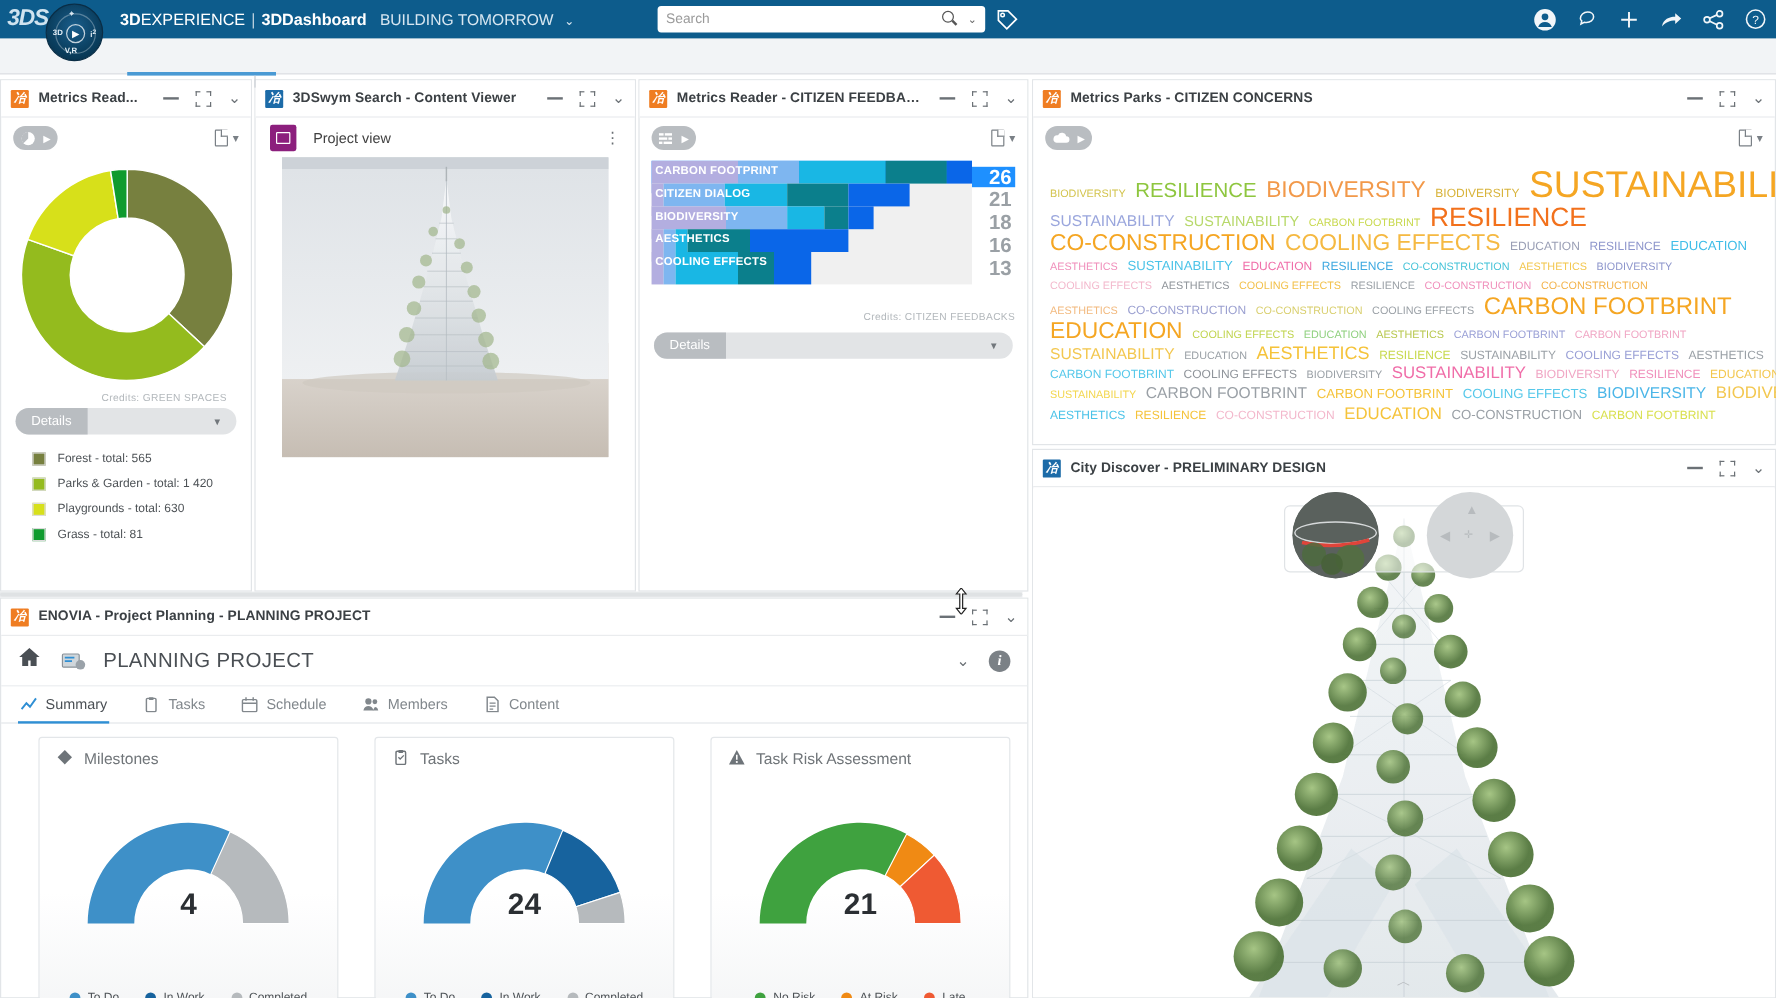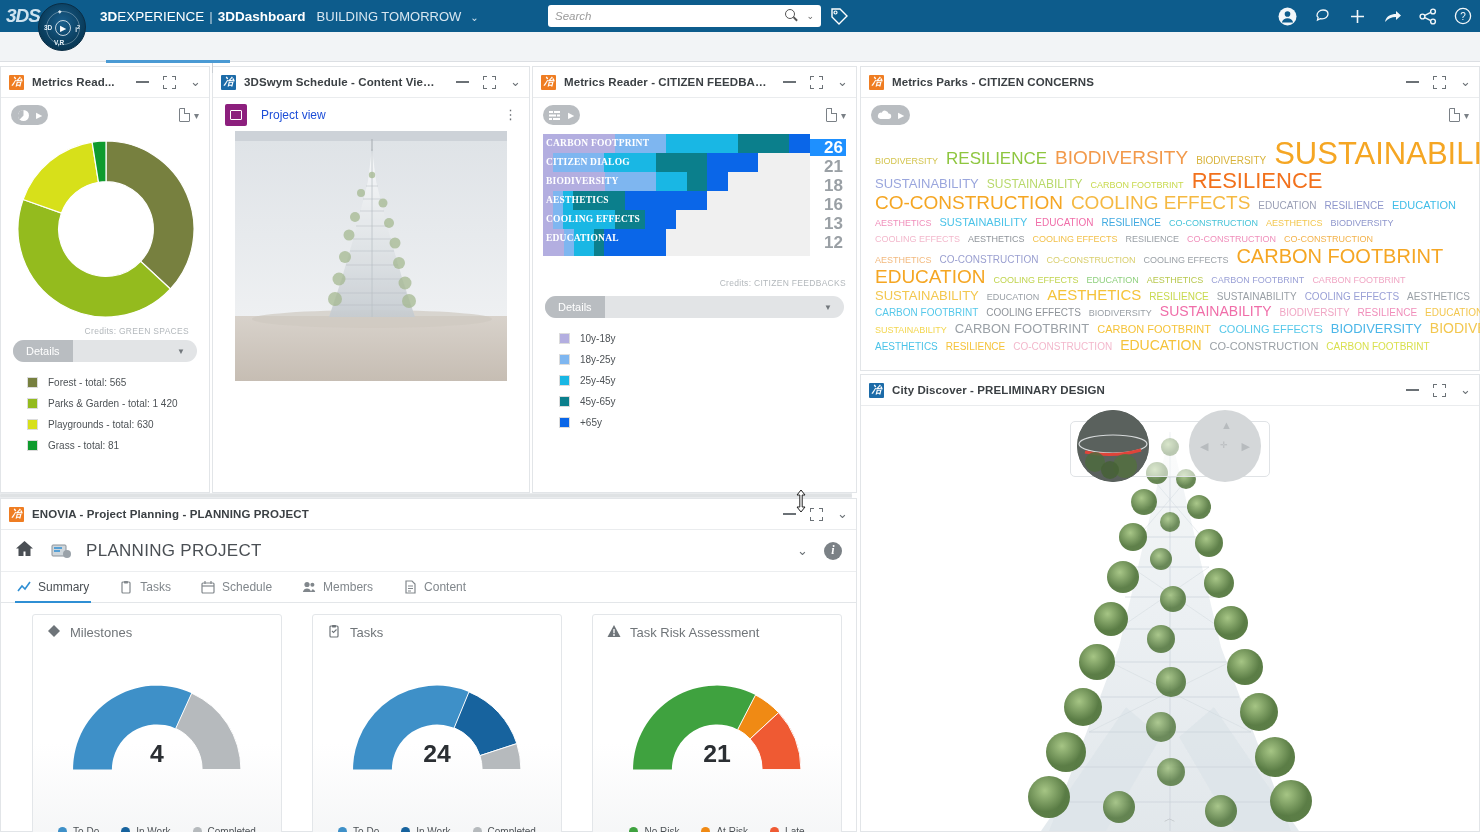--- a/index.html
+++ b/index.html
@@ -29,21 +29,21 @@
   .brand .b1 { font-weight:bold; }
   .brand .b1 span.l { font-weight:300; }
   .brand .sep { opacity:.7; }
   .brand .b2 { font-weight:bold; }
   .brand .dash { font-weight:300; color:#d8e7f1; font-size:13px; margin-left:6px;}
   .brand .caret { font-size:10px; color:#d8e7f1; margin-left:4px; }
 
   .searchwrap { position:absolute; left:548px; top:5px; width:273px; height:22px;
     background:#fff; border-radius:3px; display:flex; align-items:center; padding:0 7px; }
   .searchwrap input { border:0; outline:0; flex:1; font-size:11.5px; color:#333;
-    font-family:"Liberation Sans", sans-serif; background:transparent;font-style:italic; }
+    font-family:"Liberation Sans", sans-serif; background:transparent; }
   .searchwrap input::placeholder { color:#9a9a9a; }
   .s-ico { width:14px; height:14px; position:relative; margin-right:7px; }
   .s-ico i { position:absolute; left:0; top:0; width:10px; height:10px; border:1.4px solid #555;
      border-radius:50%; }
   .s-ico b { position:absolute; left:8px; top:9px; width:5px; height:1.5px; background:#555;
      transform:rotate(45deg); }
   .s-caret { font-size:9px; color:#666; }
   .tag-ico { position:absolute; left:830px; top:7px; width:19px; height:18px; }
 
   .rights { position:absolute; right:8px; top:0; height:32px; display:flex; align-items:center; gap:17px; }
@@ -101,30 +101,30 @@
 
   
   .donut-wrap { position:relative; width:100%; height:200px; }
   .credit-gs { position:absolute; right:10px; bottom:-4px; }
 
   
   .cv-head { height:33px; display:flex; align-items:center; padding:0 12px; }
   .cv-thumb { width:22px; height:22px; background:#8c1f7d; border-radius:2px; display:flex;
      align-items:center; justify-content:center; }
   .cv-thumb i { width:12px; height:10px; border:1.4px solid #fff; border-radius:1px; }
-  .cv-title { margin-left:14px; font-size:12px; color:#1d4ed8; }
+  .cv-title { margin-left:14px; font-size:12px; color:#404040; }
   .cv-dots { margin-left:auto; color:#6a6f74; font-size:13px; letter-spacing:0; line-height:4px;}
 
   .cv-img { margin:0 22px; height:250px; position:relative; overflow:hidden;
      background:linear-gradient(#cfd4da 0%,#cfd4da 4%,#e3e6ea 4%,#eceef1 62%,#ddd9d4 62%,#cfc8c0 100%); }
 
   
   .bars { padding:6px 10px 0 10px; }
   .barrow { height:19px; display:flex; align-items:center; margin-bottom:0; }
-  .bartrack { flex:1; height:27px; background:#f0f0f0; display:flex; position:relative;font-family:Liberation Serif, serif; }
+  .bartrack { flex:1; height:27px; background:#f0f0f0; display:flex; position:relative; }
   .barlabel { position:absolute; left:3px; top:0; height:17px; display:flex; align-items:center;
      font-size:9.5px; font-weight:bold; color:#fff; letter-spacing:.2px; z-index:3; white-space:nowrap;}
   .barval { width:36px; text-align:right; font-size:17px; font-weight:bold; color:#9aa0a5;
      padding-right:3px; }
   .barrow.hl .bartrack { background:#1e90ff; }
   .barrow.hl .barval { color:#fff; background:#1e90ff; height:17px; display:flex;
      align-items:center; justify-content:flex-end; }
 
   
   .wc { padding:6px 10px 0 10px; line-height:1.06; }
@@ -326,21 +326,21 @@
     <div class="row">
         <div class="sw" style="background:#0f9b2e"></div>
         <div class="lb">Grass - total: 81</div>
       </div>
   </div>
 </div>
 
 <div class="panel" style="left:212px;top:66px;width:318px;height:427px;">
   <div class="ptitle">
     <div class="app-ico ico-bl">冶</div>
-    <div class="t">3DSwym Schedule - Content Viewer</div>
+    <div class="t">3DSwym Search - Content Viewer</div>
     <div class="sp"></div>
     <div class="ctl">
         <div class="min-i"></div>
       </div>
     <div class="ctl">
         <div class="exp-i">
           <s></s>
           <s></s>
           <s></s>
           <s></s>
@@ -504,62 +504,29 @@
       <div class="bartrack">
         <div style="width:3.8%;background:#b3aee0"></div>
           <div style="width:3.8%;background:#7eb6f0"></div>
           <div style="width:19.2%;background:#19b7e4"></div>
           <div style="width:11.5%;background:#0b7f8c"></div>
           <div style="width:11.5%;background:#0a66e8"></div>
         <div class="barlabel">COOLING EFFECTS</div>
       </div>
       <div class="barval">13</div>
     </div>
-    <div class="barrow">
-      <div class="bartrack">
-        <div style="width:7.7%;background:#b3aee0"></div>
-          <div style="width:3.8%;background:#7eb6f0"></div>
-          <div style="width:7.7%;background:#19b7e4"></div>
-          <div style="width:3.8%;background:#0b7f8c"></div>
-          <div style="width:23.1%;background:#0a66e8"></div>
-        <div class="barlabel">EDUCATIONAL</div>
-      </div>
-      <div class="barval">12</div>
-    </div>
   </div>
 
   <div class="credit" style="margin-top:26px;">Credits: CITIZEN FEEDBACKS</div>
 
   <div class="detailsbar">
     <div class="lft">Details</div>
     <div class="tri">▼</div>
   </div>
 
-  <div class="legend">
-    <div class="row">
-        <div class="sw" style="background:#b3aee0"></div>
-        <div class="lb">10y-18y</div>
-      </div>
-    <div class="row">
-        <div class="sw" style="background:#7eb6f0"></div>
-        <div class="lb">18y-25y</div>
-      </div>
-    <div class="row">
-        <div class="sw" style="background:#19b7e4"></div>
-        <div class="lb">25y-45y</div>
-      </div>
-    <div class="row">
-        <div class="sw" style="background:#0b7f8c"></div>
-        <div class="lb">45y-65y</div>
-      </div>
-    <div class="row">
-        <div class="sw" style="background:#0a66e8"></div>
-        <div class="lb">+65y</div>
-      </div>
-  </div>
 </div>
 
 <div class="panel" style="left:860px;top:66px;width:620px;height:305px;">
   <div class="ptitle">
     <div class="app-ico ico-or">冶</div>
     <div class="t">Metrics Parks - CITIZEN CONCERNS</div>
     <div class="sp"></div>
     <div class="ctl">
         <div class="min-i"></div>
       </div>

